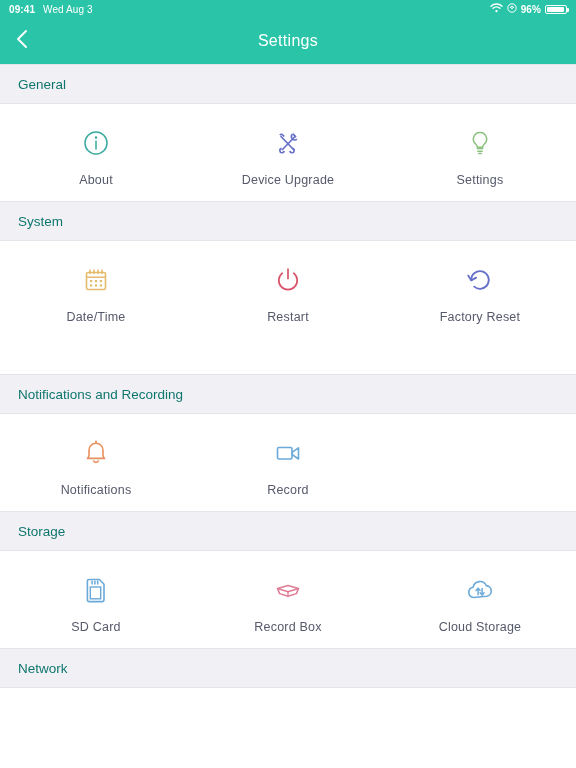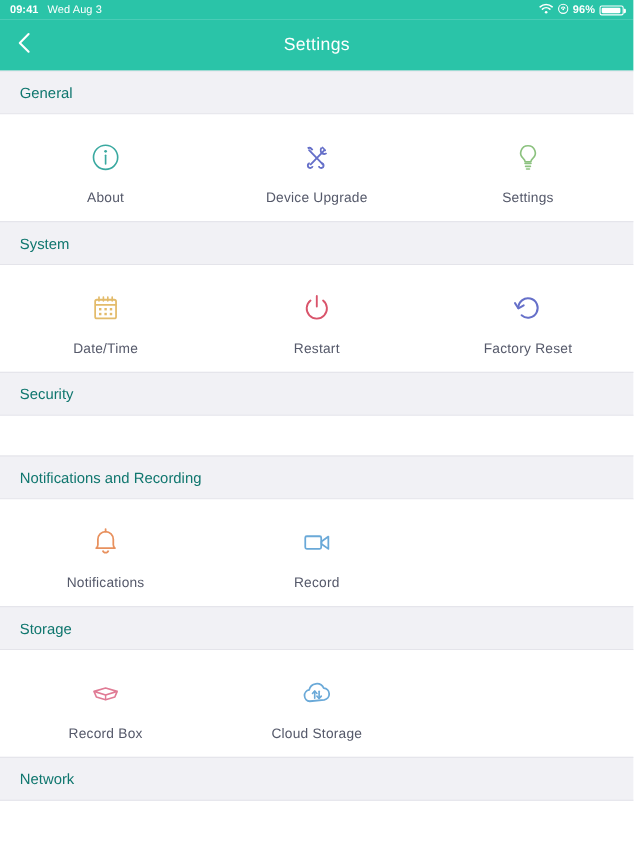--- a/index.html
+++ b/index.html
@@ -221,21 +221,20 @@
       <div class="tile">
         <div class="tile-icon">
           <svg width="30" height="30" viewBox="0 0 30 30">
             <path d="M6.2 15 a8.8 8.8 0 1 1 3 6.6" fill="none" stroke="#6670c9" stroke-width="1.8" stroke-linecap="round"></path>
             <polyline points="3.2,10.6 6.3,15.4 11.1,12.6" fill="none" stroke="#6670c9" stroke-width="1.8" stroke-linecap="round" stroke-linejoin="round"></polyline>
           </svg>
         </div>
         <div class="tile-label">Factory Reset</div>
       </div>
     </div>
-    <div class="section-header">Security</div>
     <div class="section-body">
       <div class="tile"></div>
     </div>
     <div class="section-header">Notifications and Recording</div>
     <div class="section-body">
       <div class="tile">
         <div class="tile-icon">
           <svg width="30" height="30" viewBox="0 0 30 30">
             <path d="M15 5.2 a7 7 0 0 1 7 7 v5.1 c0 1.4.6 2.3 1.5 3.1 H6.5 c.9-.8 1.5-1.7 1.5-3.1 v-5.1 a7 7 0 0 1 7-7 z" fill="none" stroke="#e8915e" stroke-width="1.6" stroke-linejoin="round"></path>
             <path d="M15 3 V5.3" stroke="#e8915e" stroke-width="1.6" stroke-linecap="round"></path>
@@ -250,20 +249,34 @@
             <rect x="4.5" y="9.5" width="14.5" height="11.5" rx="1.4" fill="none" stroke="#6aa9d8" stroke-width="1.6"></rect>
             <path d="M19.3 14.2 L25.5 9.8 V21 L19.3 16.6 z" fill="none" stroke="#6aa9d8" stroke-width="1.6" stroke-linejoin="round"></path>
           </svg>
         </div>
         <div class="tile-label">Record</div>
       </div>
       <div class="tile"></div>
     </div>
     <div class="section-header">Storage</div>
     <div class="section-body">
+      <div class="tile">
+        <div class="tile-icon">
+          <svg width="30" height="30" viewBox="0 0 30 30">
+            <path d="M8 4.5 h10.4 L23 9.2 V25 a1.6 1.6 0 0 1-1.6 1.6 H8 A1.6 1.6 0 0 1 6.4 25 V6.1 A1.6 1.6 0 0 1 8 4.5 z" fill="none" stroke="#6aa9d8" stroke-width="1.6" stroke-linejoin="round"></path>
+            <g stroke="#6aa9d8" stroke-width="1.5" stroke-linecap="round">
+              <path d="M11.1 6.3 V9.1"></path>
+              <path d="M13.9 6.3 V9.1"></path>
+              <path d="M16.7 6.3 V9.1"></path>
+            </g>
+            <rect x="9.3" y="12" width="10.4" height="11.8" fill="none" stroke="#6aa9d8" stroke-width="1.4"></rect>
+          </svg>
+        </div>
+        <div class="tile-label">SD Card</div>
+      </div>
       <div class="tile">
         <div class="tile-icon">
           <svg width="30" height="30" viewBox="0 0 30 30">
             <path d="M4.5 13.5 L15 10.5 L25.5 13.5 L15 16.8 z" fill="none" stroke="#e07b95" stroke-width="1.5" stroke-linejoin="round"></path>
             <path d="M4.5 13.5 L6.6 18.6 L15 21.2 L23.4 18.6 L25.5 13.5" fill="none" stroke="#e07b95" stroke-width="1.5" stroke-linejoin="round"></path>
             <path d="M15 16.8 V21.2" stroke="#e07b95" stroke-width="1.3"></path>
           </svg>
         </div>
         <div class="tile-label">Record Box</div>
       </div>

